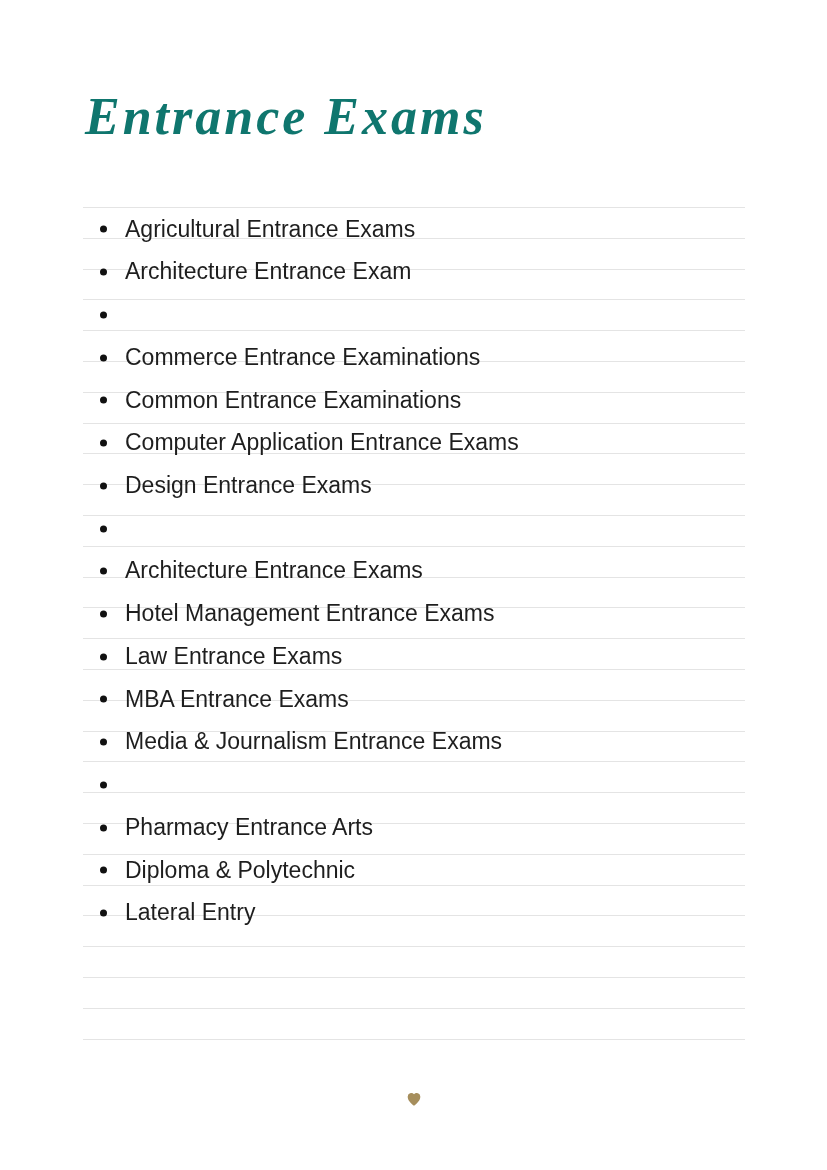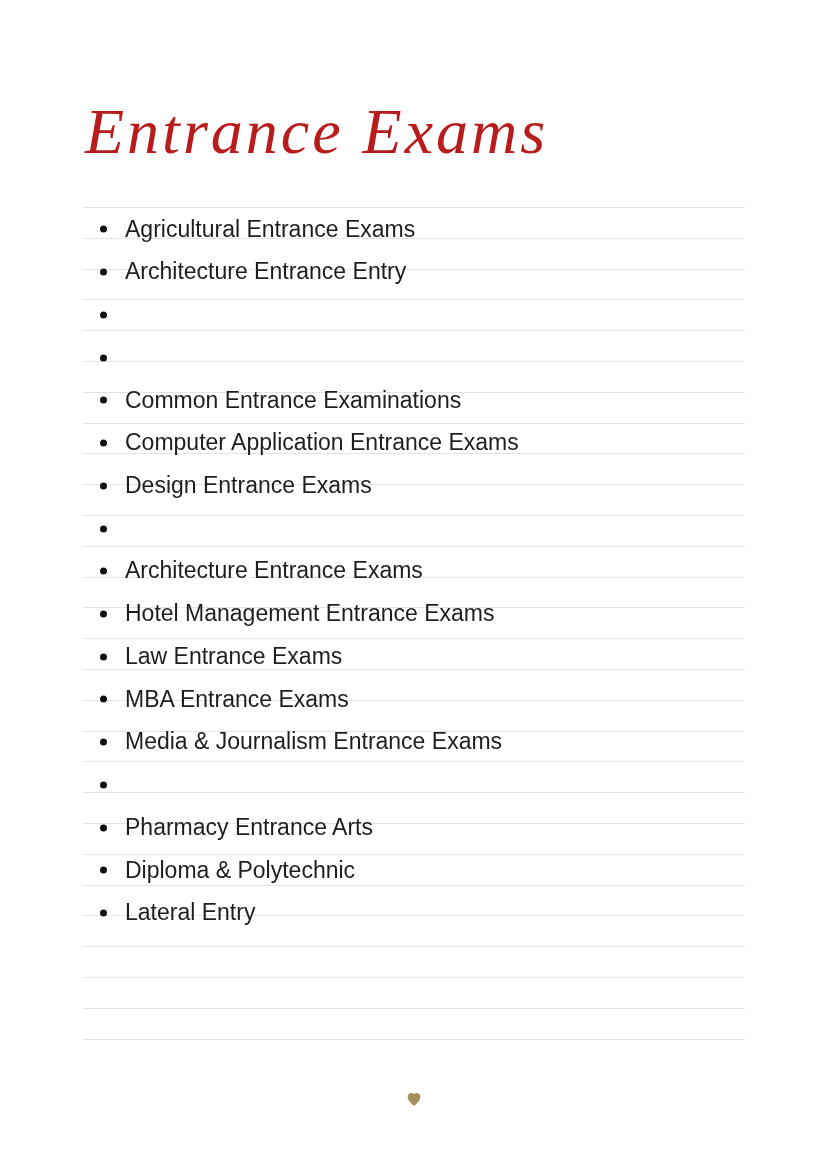--- a/index.html
+++ b/index.html
@@ -11,24 +11,24 @@
     font-family: "Liberation Sans", sans-serif;
   }
 
   
   .heading {
     position: absolute;
     left: 85px;
     top: 52px;
     font-family: "Liberation Serif", serif;
     font-style: italic;
-    font-weight: 400;
-    font-size: 64px;
+    font-weight: 700;
+    font-size: 52px;
     letter-spacing: 3px;
-    color: #b91c1c;
+    color: #0f766e;
     white-space: nowrap;
   }
 
   
   .lined {
     position: absolute;
     left: 83px;
     top: 207px;
     width: 662px;
     height: 834px;
@@ -95,29 +95,30 @@
 <div class="lined"></div>
 
 <ul class="exam-list">
   <li>
     <span class="bullet"></span>
     <a class="exam-link">Agricultural Entrance Exams</a>
   </li>
 
   <li>
     <span class="bullet"></span>
-    <a class="exam-link">Architecture Entrance Entry</a>
+    <a class="exam-link">Architecture Entrance Exam</a>
   </li>
 
   <li>
     <span class="bullet"></span>
   </li>
 
   <li>
     <span class="bullet"></span>
+    <a class="exam-link">Commerce Entrance Examinations</a>
   </li>
 
   <li>
     <span class="bullet"></span>
     <a class="exam-link">Common Entrance Examinations</a>
   </li>
 
   <li>
     <span class="bullet"></span>
     <a class="exam-link">Computer Application Entrance Exams</a>

